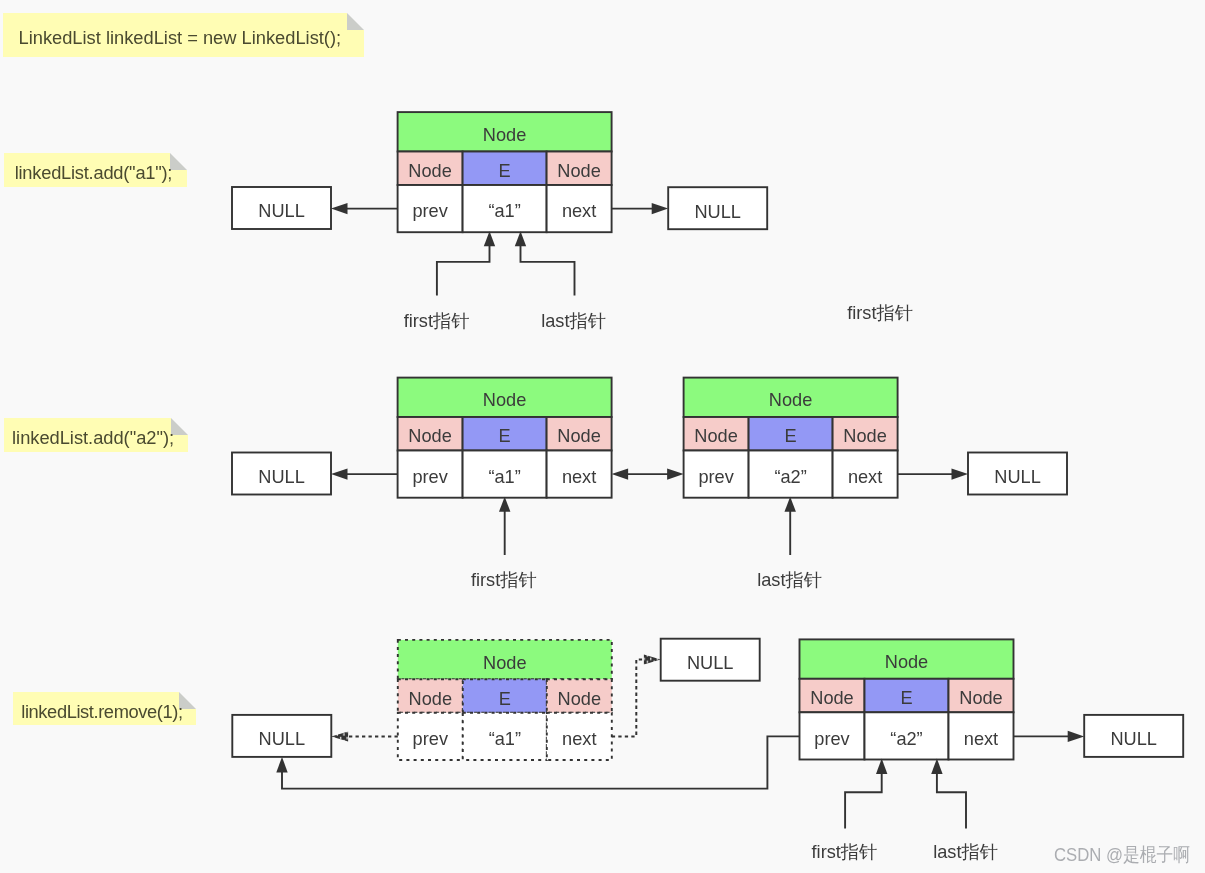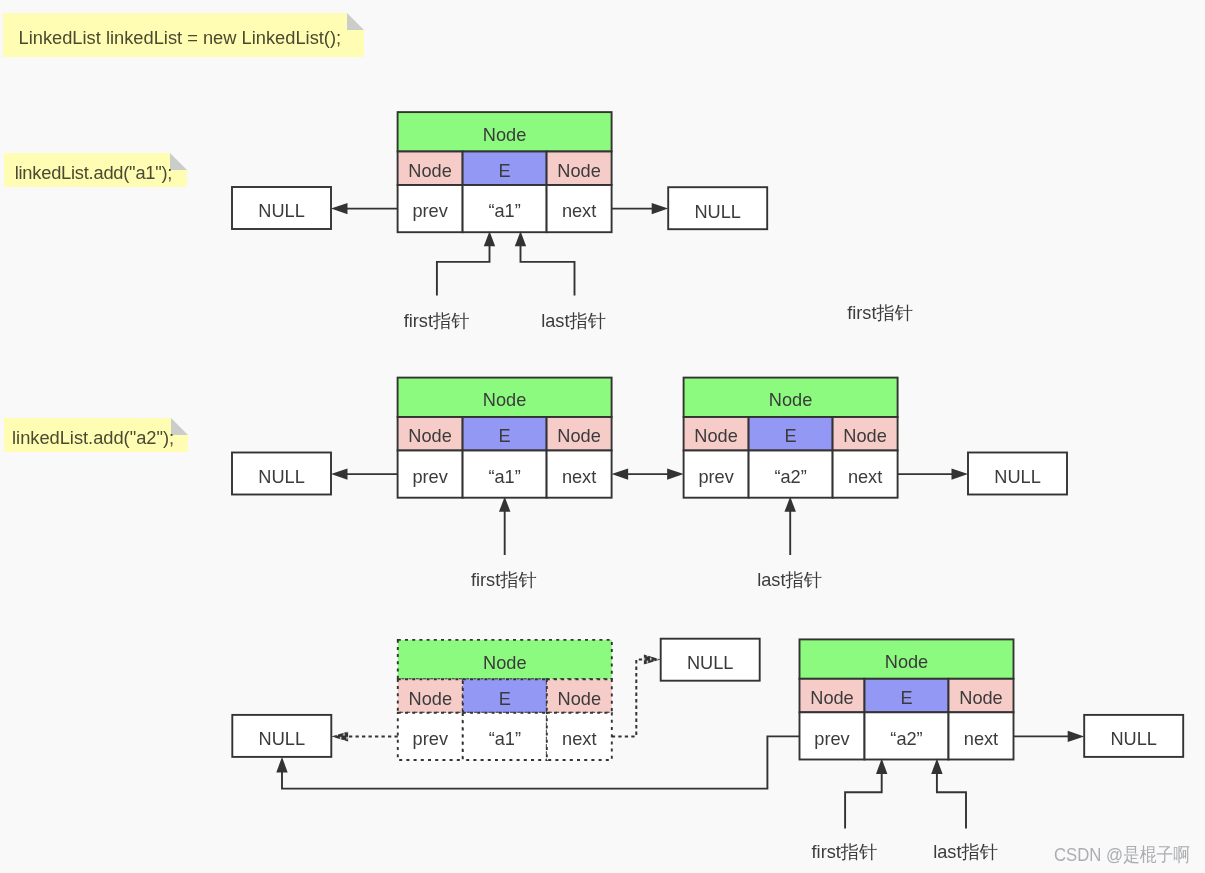--- a/index.html
+++ b/index.html
@@ -37,20 +37,25 @@
     <span class="fold"></span>
     <span class="txt">linkedList.add("a1");</span>
   </div>
 
   <div class="note" style="left:3.7px;top:418.4px;width:183.9px;height:33.8px;--pad:8.4px;--ls:-0.02px;">
     <span class="foldbg"></span>
     <span class="fold"></span>
     <span class="txt">linkedList.add("a2");</span>
   </div>
 
+  <div class="note" style="left:13.1px;top:692.1px;width:183.1px;height:33px;--pad:8.2px;--ls:-0.4px;">
+    <span class="foldbg"></span>
+    <span class="fold"></span>
+    <span class="txt">linkedList.remove(1);</span>
+  </div>
 
   <svg class="layer" viewBox="0 0 1205 873" xmlns="http://www.w3.org/2000/svg">
     <defs>
       <pattern id="dashpat" width="6.6" height="6.6" patternUnits="userSpaceOnUse" patternTransform="translate(1.4,0.6)">
         <rect x="0" y="0" width="6.6" height="6.6" fill="#333"></rect>
         <rect x="5.3" y="0" width="1.2" height="2.5" fill="#f9f9f9"></rect>
         <rect x="2.0" y="3.6" width="1.2" height="2.5" fill="#f9f9f9"></rect>
       </pattern>
     </defs>
 

